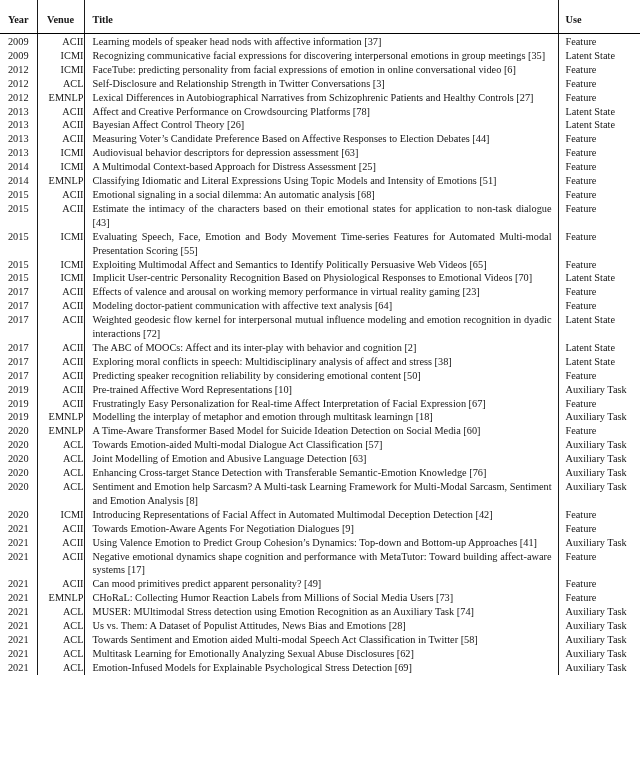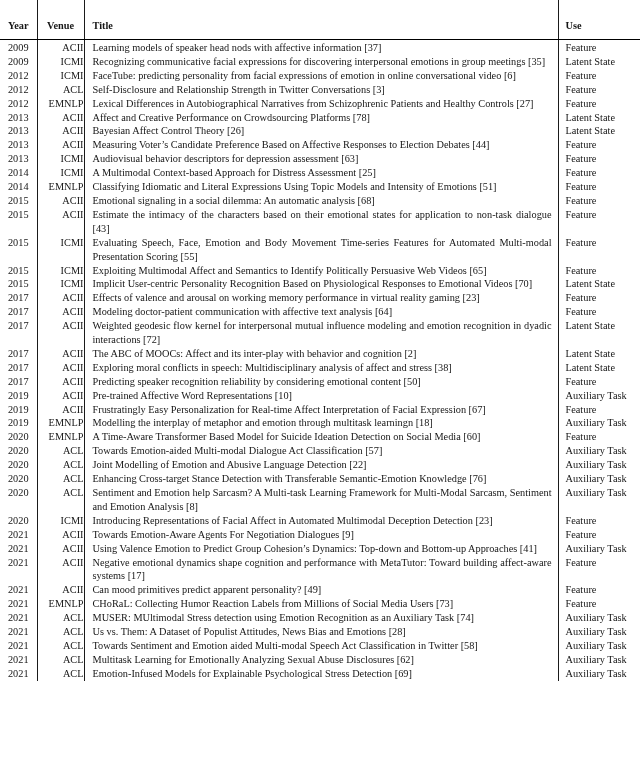--- a/index.html
+++ b/index.html
@@ -26,21 +26,21 @@
   col.c4 { width: 82px; }
   th, td {
     vertical-align: top;
     padding: 0;
     font-weight: normal;
   }
   thead th {
     font-weight: bold;
     text-align: left;
     height: 20px;
-    padding-top: 19px;
+    padding-top: 13px;
     border-bottom: 1.5px solid #000;
     margin-left: 18px;
   }
   
   .b-right { border-right: 1px solid #1a1a1a; }
   .cell-year  { text-align: center; }
   .cell-venue { text-align: right; }
   .cell-title { text-align: justify; padding-left: 8px; padding-right: 6px; }
   .cell-use   { padding-left: 7px; }
   thead th.cell-year, thead th.cell-venue { text-align: center; }
@@ -223,39 +223,39 @@
       </tr>
       <tr>
         <td class="cell-year b-right">2020</td>
         <td class="cell-venue b-right">ACL</td>
         <td class="cell-title b-right">Towards Emotion-aided Multi-modal Dialogue Act Classification [57]</td>
         <td class="cell-use">Auxiliary Task</td>
       </tr>
       <tr>
         <td class="cell-year b-right">2020</td>
         <td class="cell-venue b-right">ACL</td>
-        <td class="cell-title b-right">Joint Modelling of Emotion and Abusive Language Detection [22]</td>
+        <td class="cell-title b-right">Joint Modelling of Emotion and Abusive Language Detection [63]</td>
         <td class="cell-use">Auxiliary Task</td>
       </tr>
       <tr>
         <td class="cell-year b-right">2020</td>
         <td class="cell-venue b-right">ACL</td>
         <td class="cell-title b-right">Enhancing Cross-target Stance Detection with Transferable Semantic-Emotion Knowledge [76]</td>
         <td class="cell-use">Auxiliary Task</td>
       </tr>
       <tr>
         <td class="cell-year b-right">2020</td>
         <td class="cell-venue b-right">ACL</td>
         <td class="cell-title b-right">Sentiment and Emotion help Sarcasm? A Multi-task Learning Framework for Multi-Modal Sarcasm, Sentiment and Emotion Analysis [8]</td>
         <td class="cell-use">Auxiliary Task</td>
       </tr>
       <tr>
         <td class="cell-year b-right">2020</td>
         <td class="cell-venue b-right">ICMI</td>
-        <td class="cell-title b-right">Introducing Representations of Facial Affect in Automated Multimodal Deception Detection [23]</td>
+        <td class="cell-title b-right">Introducing Representations of Facial Affect in Automated Multimodal Deception Detection [42]</td>
         <td class="cell-use">Feature</td>
       </tr>
       <tr>
         <td class="cell-year b-right">2021</td>
         <td class="cell-venue b-right">ACII</td>
         <td class="cell-title b-right">Towards Emotion-Aware Agents For Negotiation Dialogues [9]</td>
         <td class="cell-use">Feature</td>
       </tr>
       <tr>
         <td class="cell-year b-right">2021</td>

